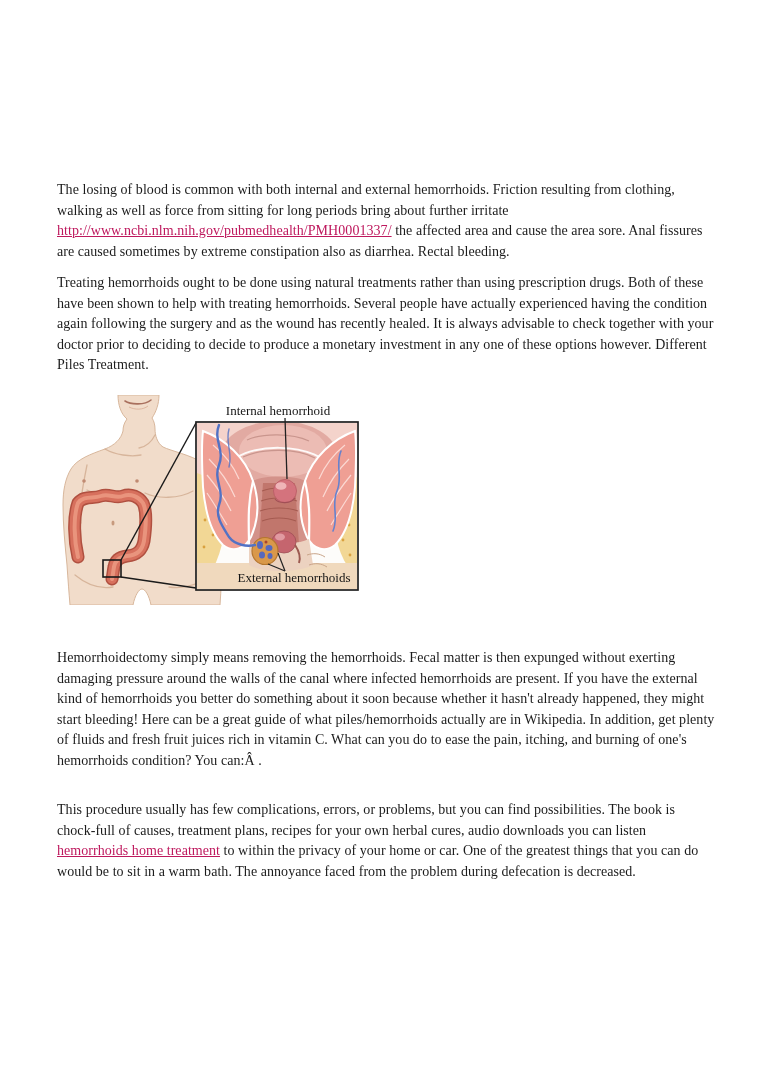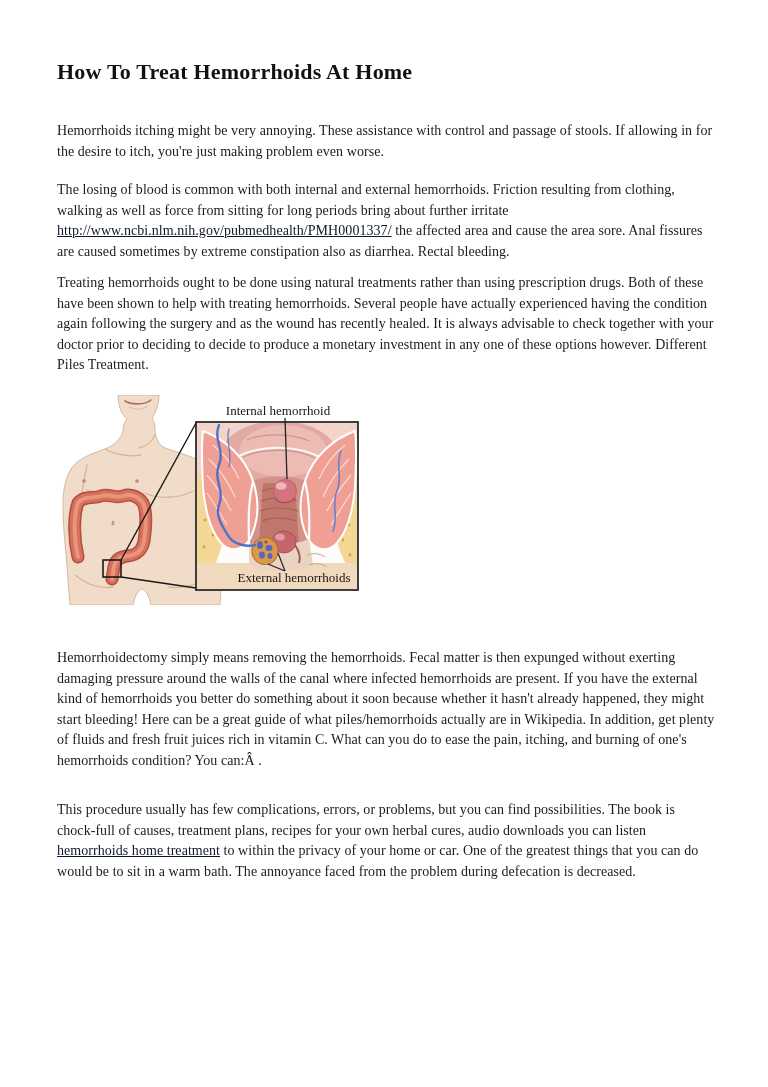--- a/index.html
+++ b/index.html
@@ -19,35 +19,33 @@
     letter-spacing:0.2px;
     color:#111111;
   }
   .para {
     margin:0;
     font-size:14px;
     line-height:20.5px;
     letter-spacing:0.05px;
   }
   .lnk {
-    color:#0f172a;
+    color:#be185d;
     text-decoration:underline;
     cursor:pointer;
   }
   .figure { position:absolute; left:57px; top:395px; width:305px; height:210px; }
   svg text { font-family:"Liberation Serif", serif; }
 </style>
 </head>
 <body>
 
 <div class="page">
 
-  <h1 class="title blk" style="top:59px;">How To Treat Hemorrhoids At Home</h1>
 
-  <p class="para blk" style="top:121px;">Hemorrhoids itching might be very annoying. These assistance with control and passage of stools. If allowing in for the desire to itch, you're just making problem even worse.</p>
 
   <p class="para blk" style="top:180px;"><span>The losing of blood is common with both internal and external hemorrhoids. Friction resulting from clothing, walking as well as force from sitting for long periods bring about further irritate </span><a class="lnk">http://www.ncbi.nlm.nih.gov/pubmedhealth/PMH0001337/</a><span> the affected area and cause the area sore. Anal fissures are caused sometimes by extreme constipation also as diarrhea. Rectal bleeding.</span></p>
 
   <p class="para blk" style="top:273px;">Treating hemorrhoids ought to be done using natural treatments rather than using prescription drugs. Both of these have been shown to help with treating hemorrhoids. Several people have actually experienced having the condition again following the surgery and as the wound has recently healed. It is always advisable to check together with your doctor prior to deciding to decide to produce a monetary investment in any one of these options however. Different Piles Treatment.</p>
 
   <div class="figure">
     <svg width="305" height="210" viewBox="0 0 305 210">
       <defs>
         <clipPath id="insetClip">
             <rect x="140" y="28" width="160" height="166"></rect>

